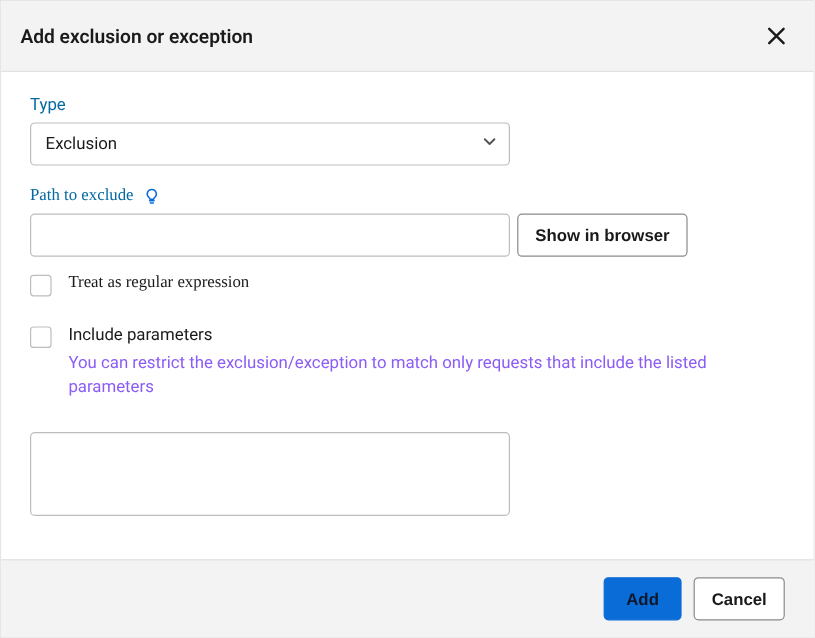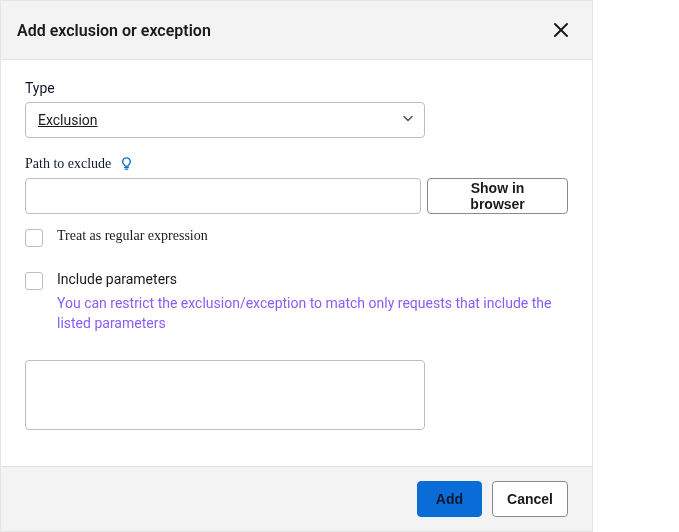--- a/index.html
+++ b/index.html
@@ -4,21 +4,21 @@
 <style>
   * { box-sizing: border-box; }
   html, body {
     margin: 0; padding: 0;
     font-family: -apple-system, BlinkMacSystemFont, "Segoe UI", Roboto, Arial, sans-serif;
     font-size: 14px;
     color: #1a1a1a;
     background: #fff;
   }
   .dialog {
-    width: 593px;
+    width: 679px;
     height: 532px;
     display: flex;
     flex-direction: column;
     border: 1px solid #e5e5e5;
   }
   .header {
     background: #f3f3f3;
     padding: 16px 18px 16px 16px;
     display: flex;
     align-items: center;
@@ -38,34 +38,33 @@
     flex: 1;
     padding: 20px 24px 24px 24px;
     overflow: auto;
   }
   .field {
     margin-bottom: 18px;
   }
   .field-label {
     display: block;
     margin-bottom: 6px;
-    color: #0f172a;
+    color: #0369a1;
     font-size: 14px;
   }
   .label-row {
     display: flex;
     align-items: flex-start;
     gap: 8px;
     margin-bottom: 6px;
     font-family: Liberation Serif, serif;
   }
   .select-wrap {
     position: relative;
     width: 400px;
-    text-decoration: underline;
   }
   .select {
     width: 100%;
     height: 36px;
     border: 1px solid #bdbdbd;
     border-radius: 4px;
     background: #fff;
     padding: 0 34px 0 12px;
     font-size: 14px;
     display: flex;

